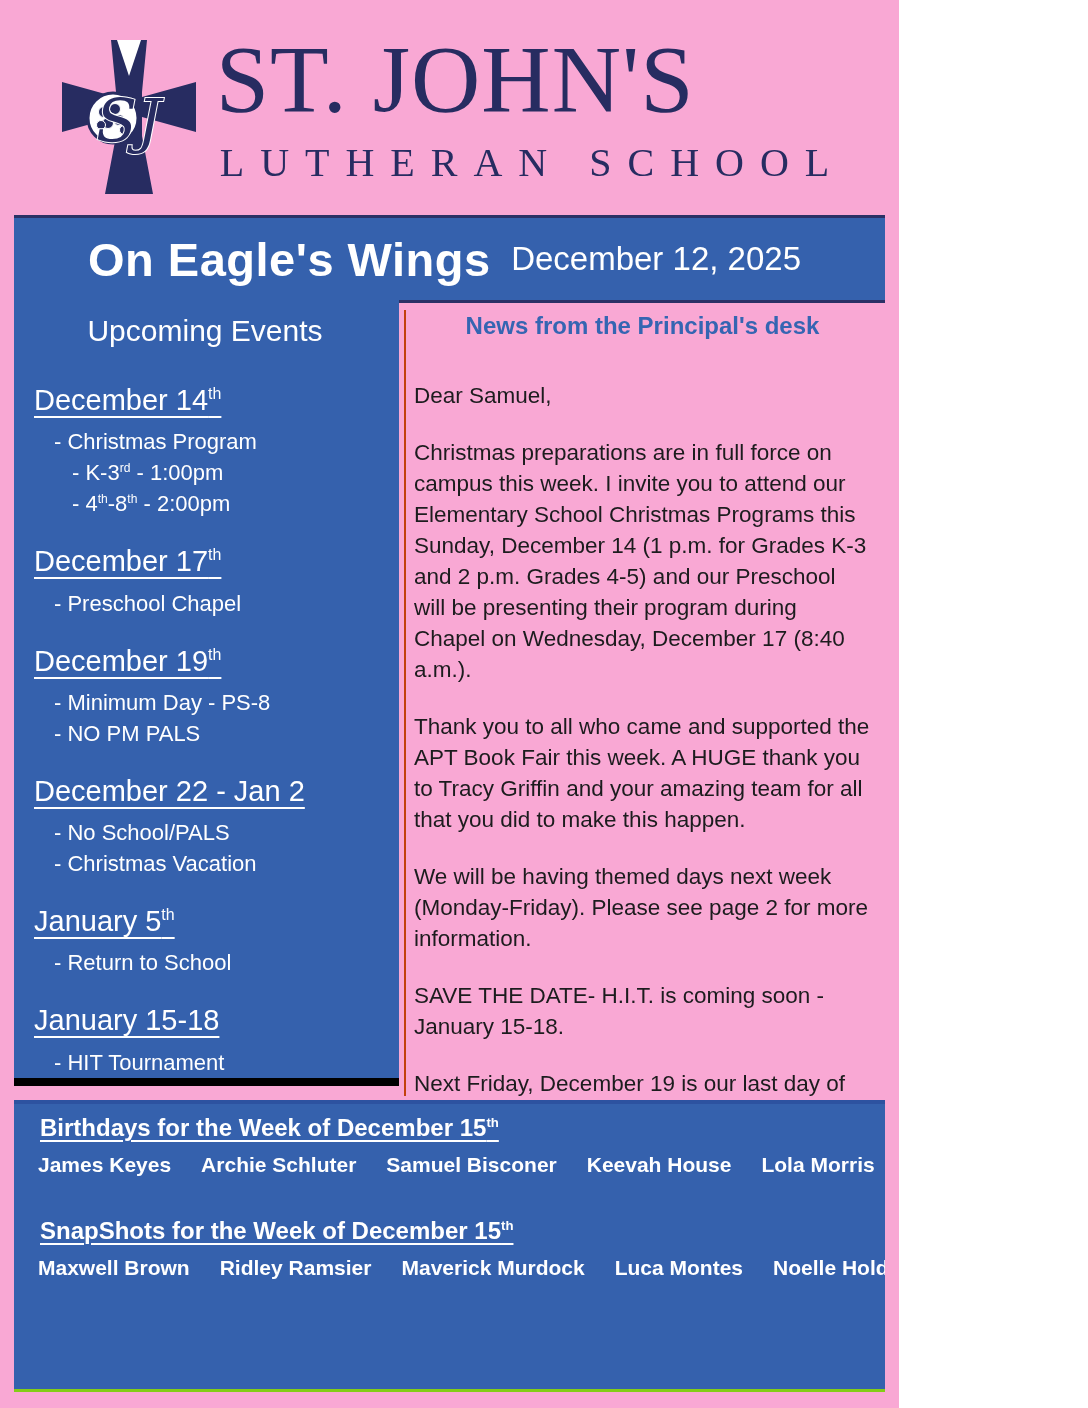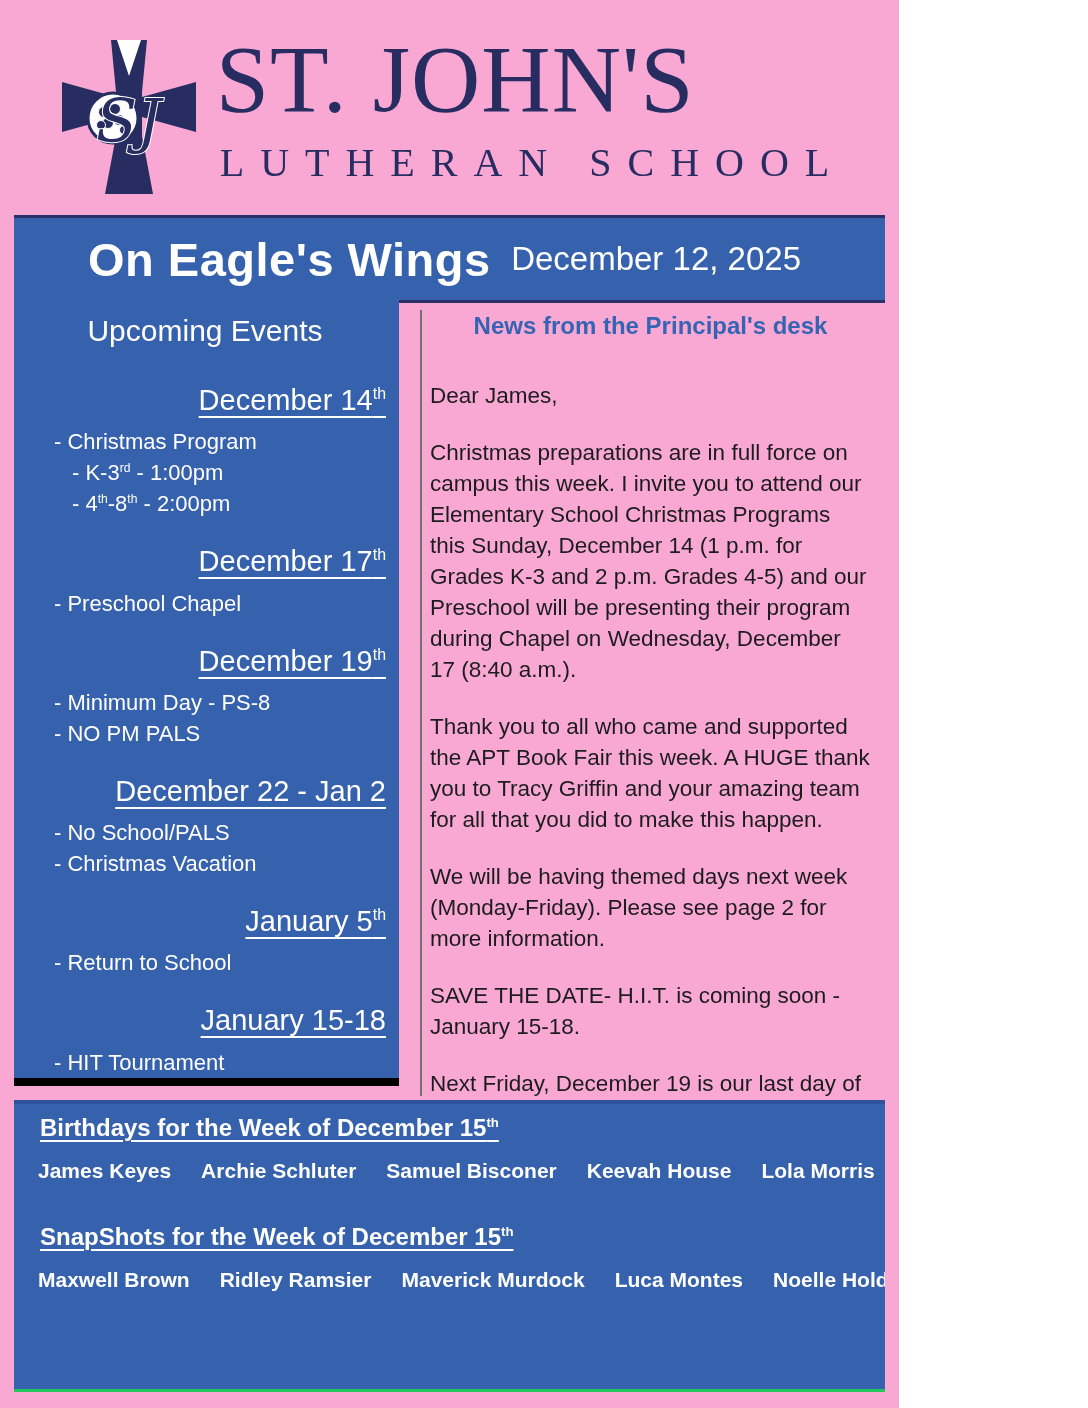--- a/index.html
+++ b/index.html
@@ -22,40 +22,40 @@
   .banner-title{margin-left:74px;font-size:47px;font-weight:bold;color:#ffffff;letter-spacing:.5px;text-align:center;}
   .banner-date{position:absolute;right:84px;font-size:33px;color:#ffffff;}
 
   
   .sidebar{position:absolute;top:300px;left:14px;width:385px;height:786px;background:#3561ad;
            border-bottom:8px solid #000000;box-sizing:border-box;color:#ffffff;
            padding:14px 13px 0 10px;overflow:hidden;}
   .sidebar-heading{text-align:center;font-size:30px;margin:0 0 34px 0;font-weight:normal;}
   .event{margin-bottom:24px;}
   .event-date{font-size:29px;line-height:1.25;margin:0 0 8px 10px;
-              text-decoration:underline;text-decoration-thickness:2px;text-underline-offset:6px;text-align:right;}
+              text-decoration:underline;text-decoration-thickness:2px;text-underline-offset:6px;}
   .event-item{font-size:22px;line-height:31px;}
   .indent1{margin-left:30px;}
   .indent2{margin-left:48px;}
   sup{font-size:.55em;line-height:0;}
 
   
-  .main{position:absolute;top:310px;left:420px;right:14px;height:786px;box-sizing:border-box;
-        border-left:2px solid #737373;padding:2px 14px 0 8px;overflow:hidden;}
+  .main{position:absolute;top:310px;left:404px;right:14px;height:786px;box-sizing:border-box;
+        border-left:2px solid #c2410c;padding:2px 14px 0 8px;overflow:hidden;}
   .principal-heading{text-align:center;color:#3565b2;font-size:24px;font-weight:bold;
                      margin:0 0 40px 0;}
   .letter p{font-size:22.5px;line-height:31px;color:#1c1c1e;margin:0 0 26px 0;}
 
   
   .bottom{position:absolute;top:1100px;left:14px;right:14px;height:292px;background:#3561ad;
-          border-top:4px solid #2d52a0;border-bottom:3px solid #22c55e;box-sizing:border-box;
+          border-top:4px solid #2d52a0;border-bottom:3px solid #84cc16;box-sizing:border-box;
           color:#ffffff;padding:10px 20px 0 14px;overflow:hidden;}
   .bottom-heading{font-size:24px;font-weight:bold;margin:0 0 6px 12px;
                   text-decoration:underline;text-decoration-thickness:2px;text-underline-offset:4px;}
-  .names{font-size:21px;font-weight:bold;line-height:33px;margin:12px 0 36px 10px;}
+  .names{font-size:21px;font-weight:bold;line-height:33px;margin:6px 0 36px 10px;}
   .names span{margin-right:30px;white-space:nowrap;}
 </style>
 </head>
 <body>
 
 <div class="page">
 
   <div class="header">
     <svg width="150" height="172" viewBox="0 0 150 172">
       <path fill="#272c61" d="M57,10 L93,10 L88,62 L88,106 L99,164 L51,164 L62,106 L62,62 Z"></path>
@@ -111,21 +111,21 @@
         <div class="event">
           <div class="event-date">January 15-18</div>
           <div class="event-item indent1">- HIT Tournament</div>
         </div>
       </div>
   </div>
 
   <div class="main">
     <div class="principal-heading">News from the Principal's desk</div>
     <div class="letter">
-        <p>Dear James,</p>
+        <p>Dear Samuel,</p>
         <p>Christmas preparations are in full force on campus this week. I invite you to attend our Elementary School Christmas Programs this Sunday, December 14 (1 p.m. for Grades K-3 and 2 p.m. Grades 4-5) and our Preschool will be presenting their program during Chapel on Wednesday, December 17 (8:40 a.m.).</p>
         <p>Thank you to all who came and supported the APT Book Fair this week. A HUGE thank you to  Tracy Griffin and your amazing team for all that you did to make this happen.</p>
         <p>We will be having themed days next week (Monday-Friday). Please see page 2 for more information.</p>
         <p>SAVE THE DATE- H.I.T. is coming soon - January 15-18.</p>
         <p>Next Friday, December 19 is our last day of school before the Christmas Break. This will be a minimum day. We will return to school on Monday, April 5.</p>
         <p>Blessings to you and your family!</p>
       </div>
   </div>
 
   <div class="bottom">

